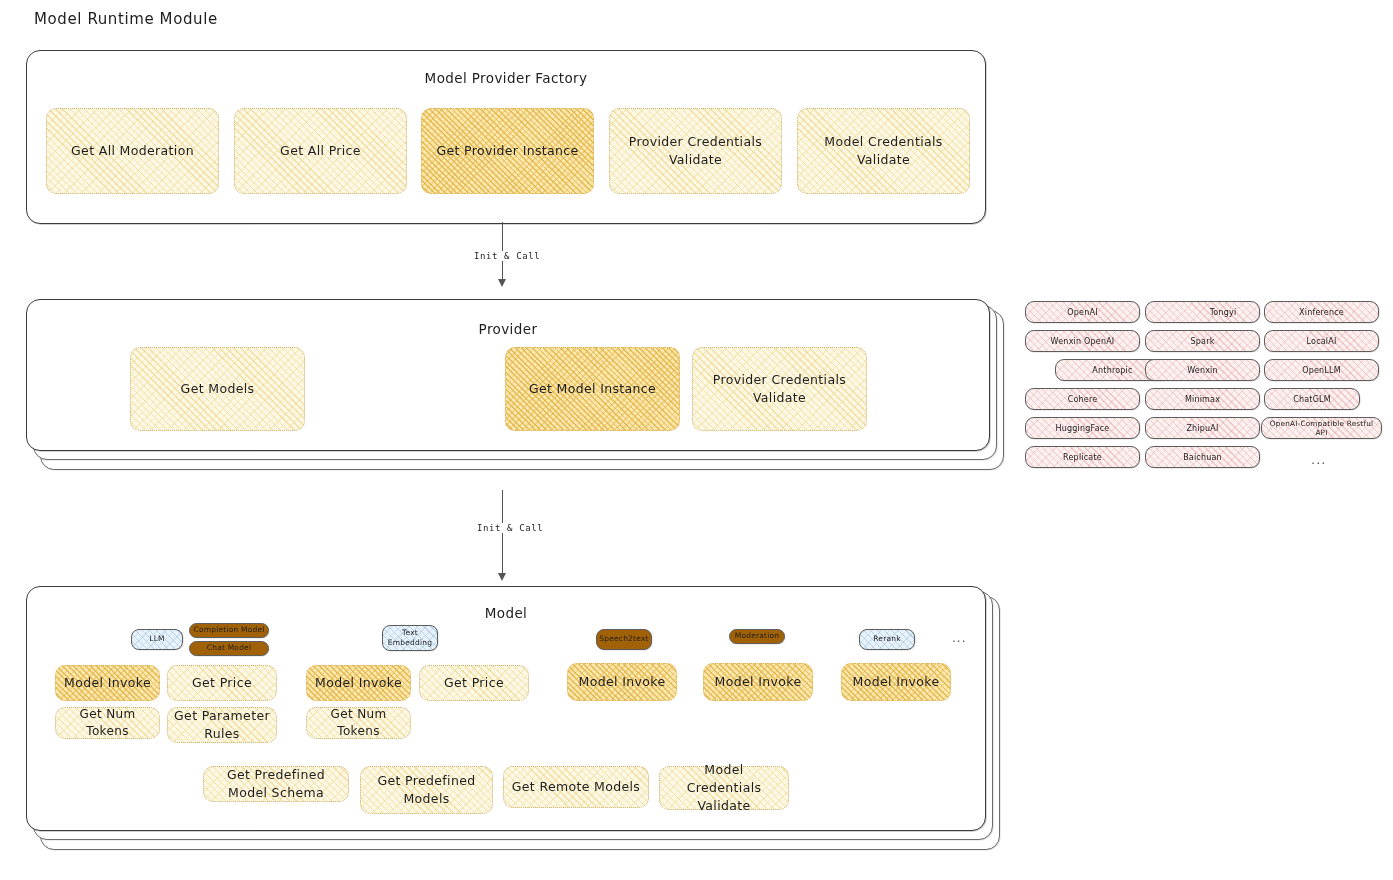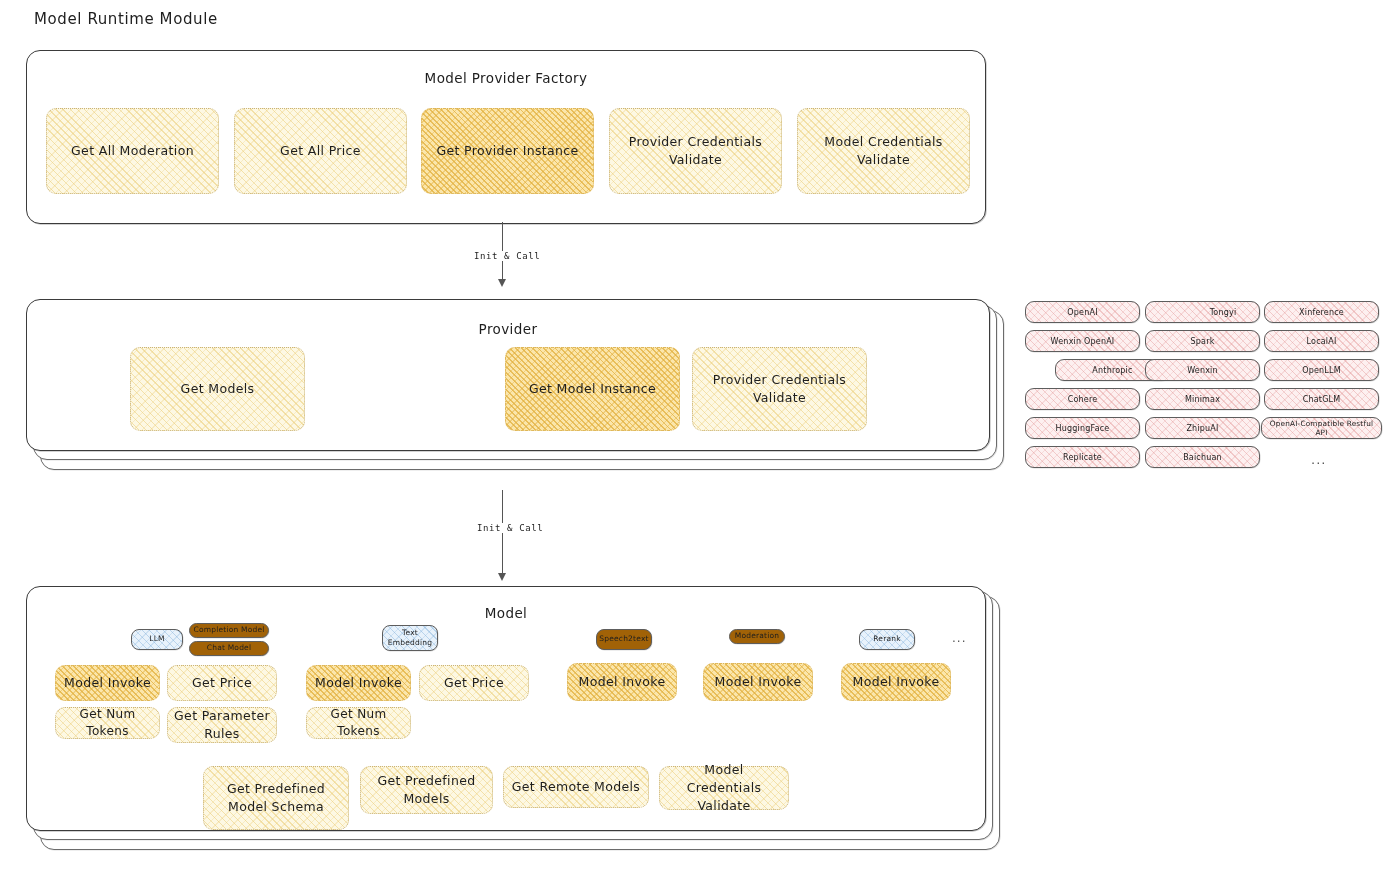--- a/index.html
+++ b/index.html
@@ -208,21 +208,21 @@
 
     <div class="chip fill-rose" style="left:1264px;top:301px;width:115px;height:22px;">
       <span>Xinference</span>
       </div>
     <div class="chip fill-rose" style="left:1264px;top:330px;width:115px;height:22px;">
       <span>LocalAI</span>
       </div>
     <div class="chip fill-rose" style="left:1264px;top:359px;width:115px;height:22px;">
       <span>OpenLLM</span>
       </div>
-    <div class="chip fill-rose" style="left:1264px;top:388px;width:115px;height:22px;">
+    <div class="chip fill-rose" style="left:1264px;top:388px;width:96px;height:22px;">
       <span>ChatGLM</span>
       </div>
     <div class="chip fill-rose" style="left:1261px;top:417px;width:121px;height:22px;font-size:7.3px;">
       <span>OpenAI-Compatible Restful API</span>
       </div>
     <div class="ellipsis" style="left:1311px;top:452px;">...</div>
   </div>
 
   <div class="conn-line" style="left:502px;top:490px;height:88px;"></div>
   <div class="arrow-head" style="left:498px;top:573px;"></div>
@@ -290,21 +290,21 @@
       </div>
 
     <div class="node fill-amber" style="left:676px;top:76px;width:110px;height:38px;">
       <span>Model Invoke</span>
       </div>
 
     <div class="node fill-amber" style="left:814px;top:76px;width:110px;height:38px;">
       <span>Model Invoke</span>
       </div>
 
-    <div class="node fill-cream" style="left:176px;top:179px;width:146px;height:64px;">
+    <div class="node fill-cream" style="left:176px;top:179px;width:146px;height:36px;">
       <span>Get Predefined Model Schema</span>
       </div>
     <div class="node fill-cream" style="left:333px;top:179px;width:133px;height:48px;">
       <span>Get Predefined Models</span>
       </div>
     <div class="node fill-cream" style="left:476px;top:179px;width:146px;height:42px;">
       <span>Get Remote Models</span>
       </div>
     <div class="node fill-cream" style="left:632px;top:179px;width:130px;height:44px;">
       <span>Model Credentials Validate</span>

